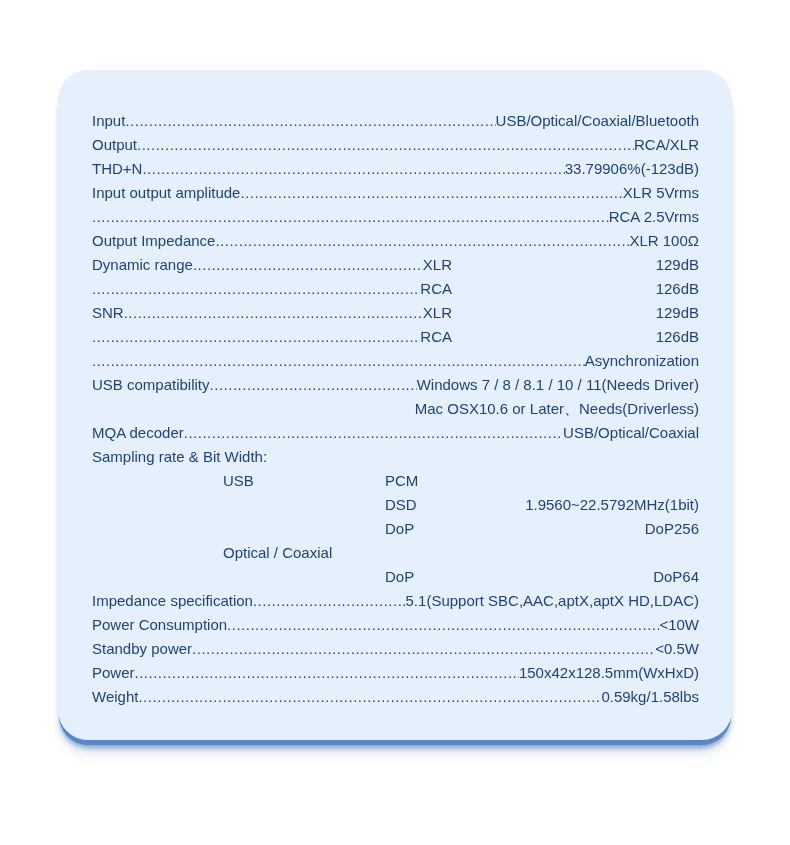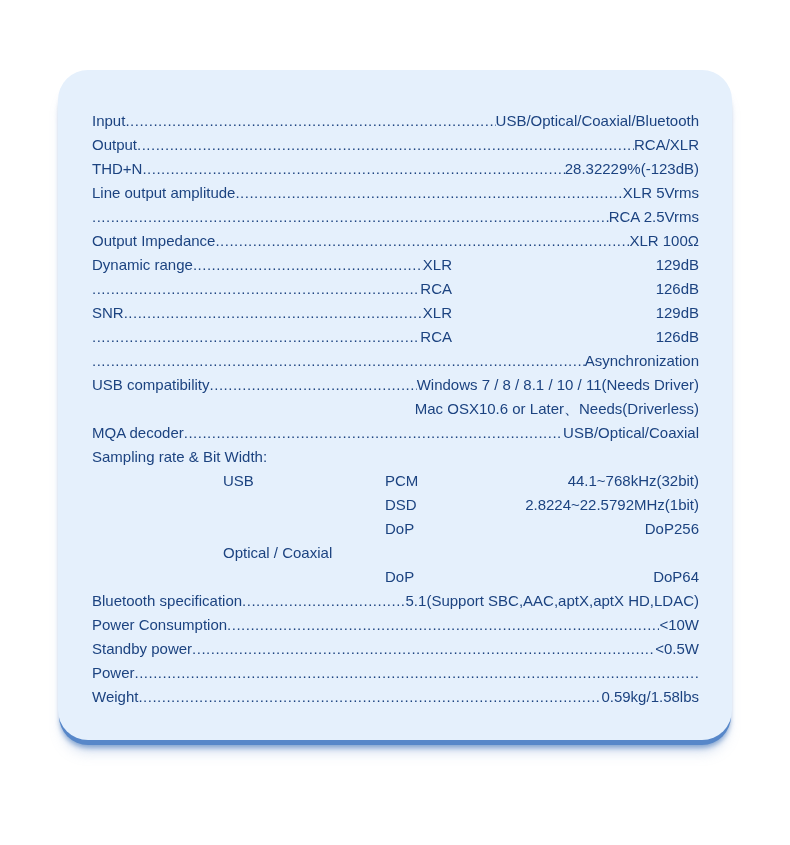--- a/index.html
+++ b/index.html
@@ -76,24 +76,24 @@
         <span class="value">USB/Optical/Coaxial/Bluetooth</span>
       </div>
       <div class="row">
         <span class="label">Output</span>
         <span class="dots">............................................................................................................................................................................................................................</span>
         <span class="value">RCA/XLR</span>
       </div>
       <div class="row">
         <span class="label">THD+N</span>
         <span class="dots">............................................................................................................................................................................................................................</span>
-        <span class="value">28.32229%(-123dB)</span>
-      </div>
-      <div class="row">
-        <span class="label">Line output amplitude</span>
+        <span class="value">33.79906%(-123dB)</span>
+      </div>
+      <div class="row">
+        <span class="label">Input output amplitude</span>
         <span class="dots">............................................................................................................................................................................................................................</span>
         <span class="value">XLR 5Vrms</span>
       </div>
       <div class="row">
         <span class="label"></span>
         <span class="dots">............................................................................................................................................................................................................................</span>
         <span class="value">RCA 2.5Vrms</span>
       </div>
       <div class="row">
         <span class="label">Output Impedance</span>
@@ -150,29 +150,28 @@
         <span class="value">USB/Optical/Coaxial</span>
       </div>
       <div class="row">
         <span class="label">Sampling rate &amp; Bit Width:</span>
       </div>
       <div class="row">
         <span class="spacer"></span>
         <span class="iface">USB</span>
         <span class="rest">
           <span class="label">PCM</span>
-          <span class="value">44.1~768kHz(32bit)</span>
         </span>
       </div>
       <div class="row">
         <span class="spacer"></span>
         <span class="iface"></span>
         <span class="rest">
           <span class="label">DSD</span>
-          <span class="value">2.8224~22.5792MHz(1bit)</span>
+          <span class="value">1.9560~22.5792MHz(1bit)</span>
         </span>
       </div>
       <div class="row">
         <span class="spacer"></span>
         <span class="iface"></span>
         <span class="rest">
           <span class="label">DoP</span>
           <span class="value">DoP256</span>
         </span>
       </div>
@@ -182,37 +181,38 @@
       </div>
       <div class="row">
         <span class="spacer"></span>
         <span class="iface"></span>
         <span class="rest">
           <span class="label">DoP</span>
           <span class="value">DoP64</span>
         </span>
       </div>
       <div class="row">
-        <span class="label">Bluetooth specification</span>
+        <span class="label">Impedance specification</span>
         <span class="dots">............................................................................................................................................................................................................................</span>
         <span class="value">5.1(Support SBC,AAC,aptX,aptX HD,LDAC)</span>
       </div>
       <div class="row">
         <span class="label">Power Consumption</span>
         <span class="dots">............................................................................................................................................................................................................................</span>
         <span class="value">&lt;10W</span>
       </div>
       <div class="row">
         <span class="label">Standby power</span>
         <span class="dots">............................................................................................................................................................................................................................</span>
         <span class="value">&lt;0.5W</span>
       </div>
       <div class="row">
         <span class="label">Power</span>
         <span class="dots">............................................................................................................................................................................................................................</span>
+        <span class="value">150x42x128.5mm(WxHxD)</span>
       </div>
       <div class="row">
         <span class="label">Weight</span>
         <span class="dots">............................................................................................................................................................................................................................</span>
         <span class="value">0.59kg/1.58lbs</span>
       </div>
     </div>
 </div>
 
 </body></html>

